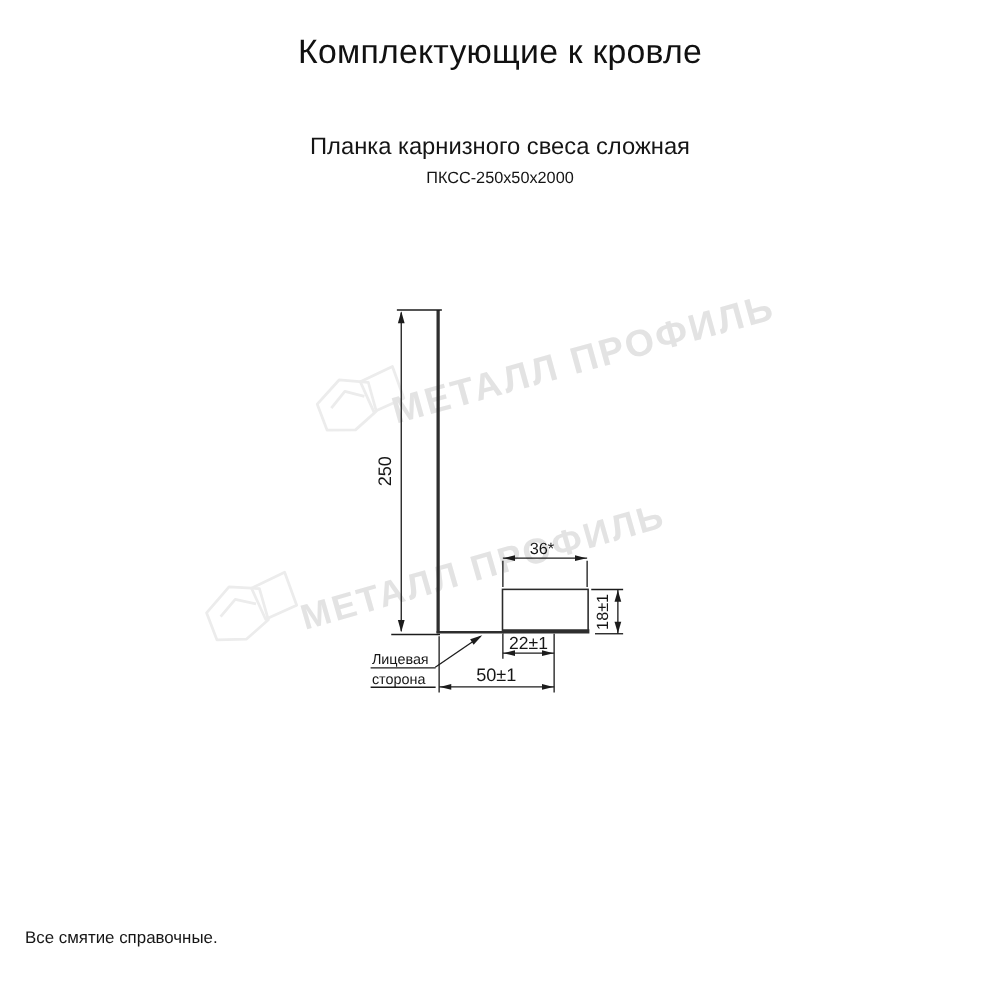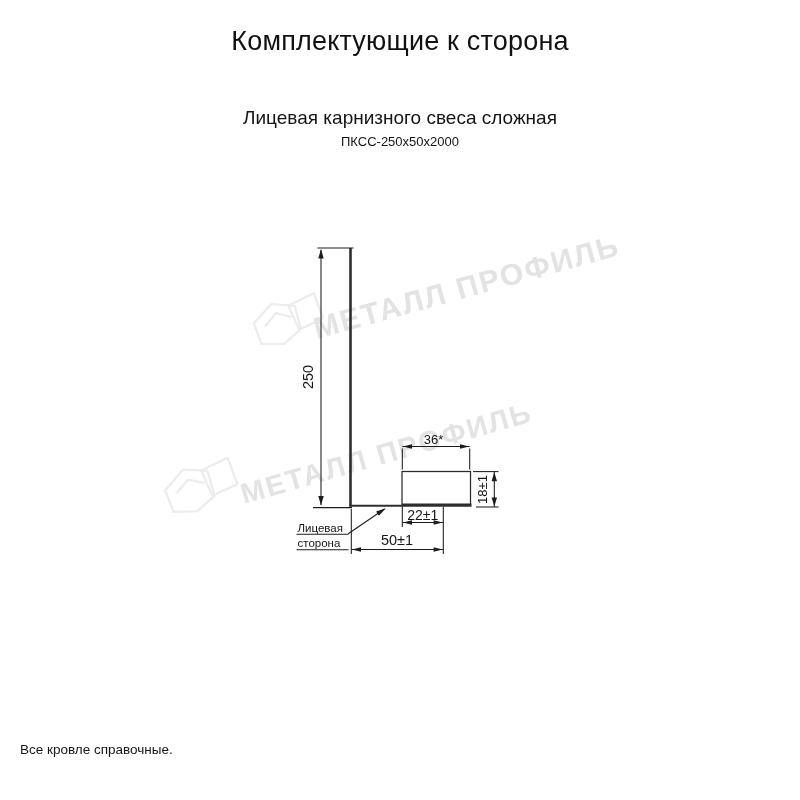--- a/index.html
+++ b/index.html
@@ -21,24 +21,24 @@
   .footer-notes{
     position:absolute;left:20px;top:741px;color:#161616;
     font-size:13.5px;line-height:18.5px;
   }
 </style>
 </head>
 <body>
 
 <div id="canvas">
 
-  <div class="page-title">Комплектующие к сторона</div>
+  <div class="page-title">Комплектующие к кровле</div>
 
   <div class="product-block">
-    <div class="product-name">Лицевая карнизного свеса сложная</div>
+    <div class="product-name">Планка карнизного свеса сложная</div>
     <div class="product-code">ПКСС-250х50х2000</div>
   </div>
 
   <svg class="drawing-svg" width="800" height="800" viewBox="0 0 800 800">
 
     <g>
       <g transform="translate(249,306) rotate(-15.5)" fill="none" stroke="#ececec" stroke-width="2.2" stroke-linejoin="round">
         <polygon points="2,40 0,18 22,4 44,12 44,36 24,46"></polygon>
         <polyline points="10,24 24,14 38,22"></polyline>
         <polygon points="38,10 66,5 68,32 42,36"></polygon>
@@ -107,16 +107,16 @@
       <text x="433.5" y="443.5" text-anchor="middle" font-size="13">36*</text>
       <text transform="translate(486.5,489.5) rotate(-90)" text-anchor="middle" font-size="13">18±1</text>
       <text x="422.8" y="519.5" text-anchor="middle" font-size="14">22±1</text>
       <text x="397" y="544.5" text-anchor="middle" font-size="14.5">50±1</text>
       <text x="297.5" y="531.5" font-size="11.5">Лицевая</text>
       <text x="297.5" y="547" font-size="11.5">сторона</text>
     </g>
   </svg>
 
   <div class="footer-notes">
-    <div>Все кровле справочные.</div>
+    <div>Все смятие справочные.</div>
   </div>
 
 </div>
 
 </body></html>

